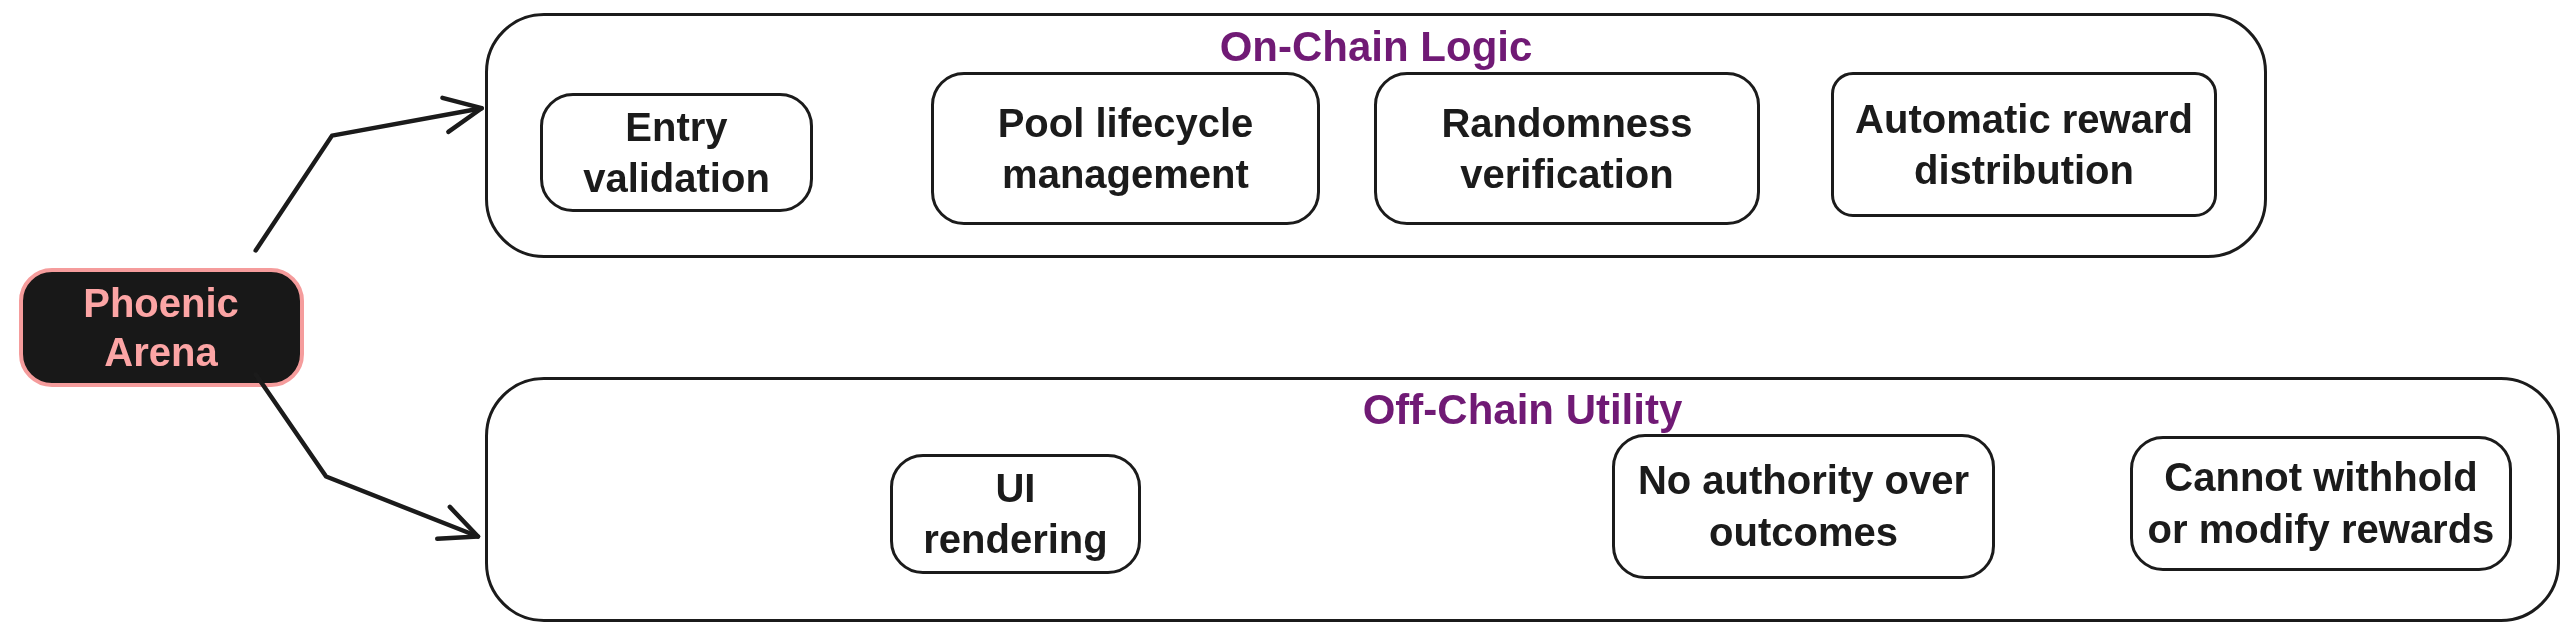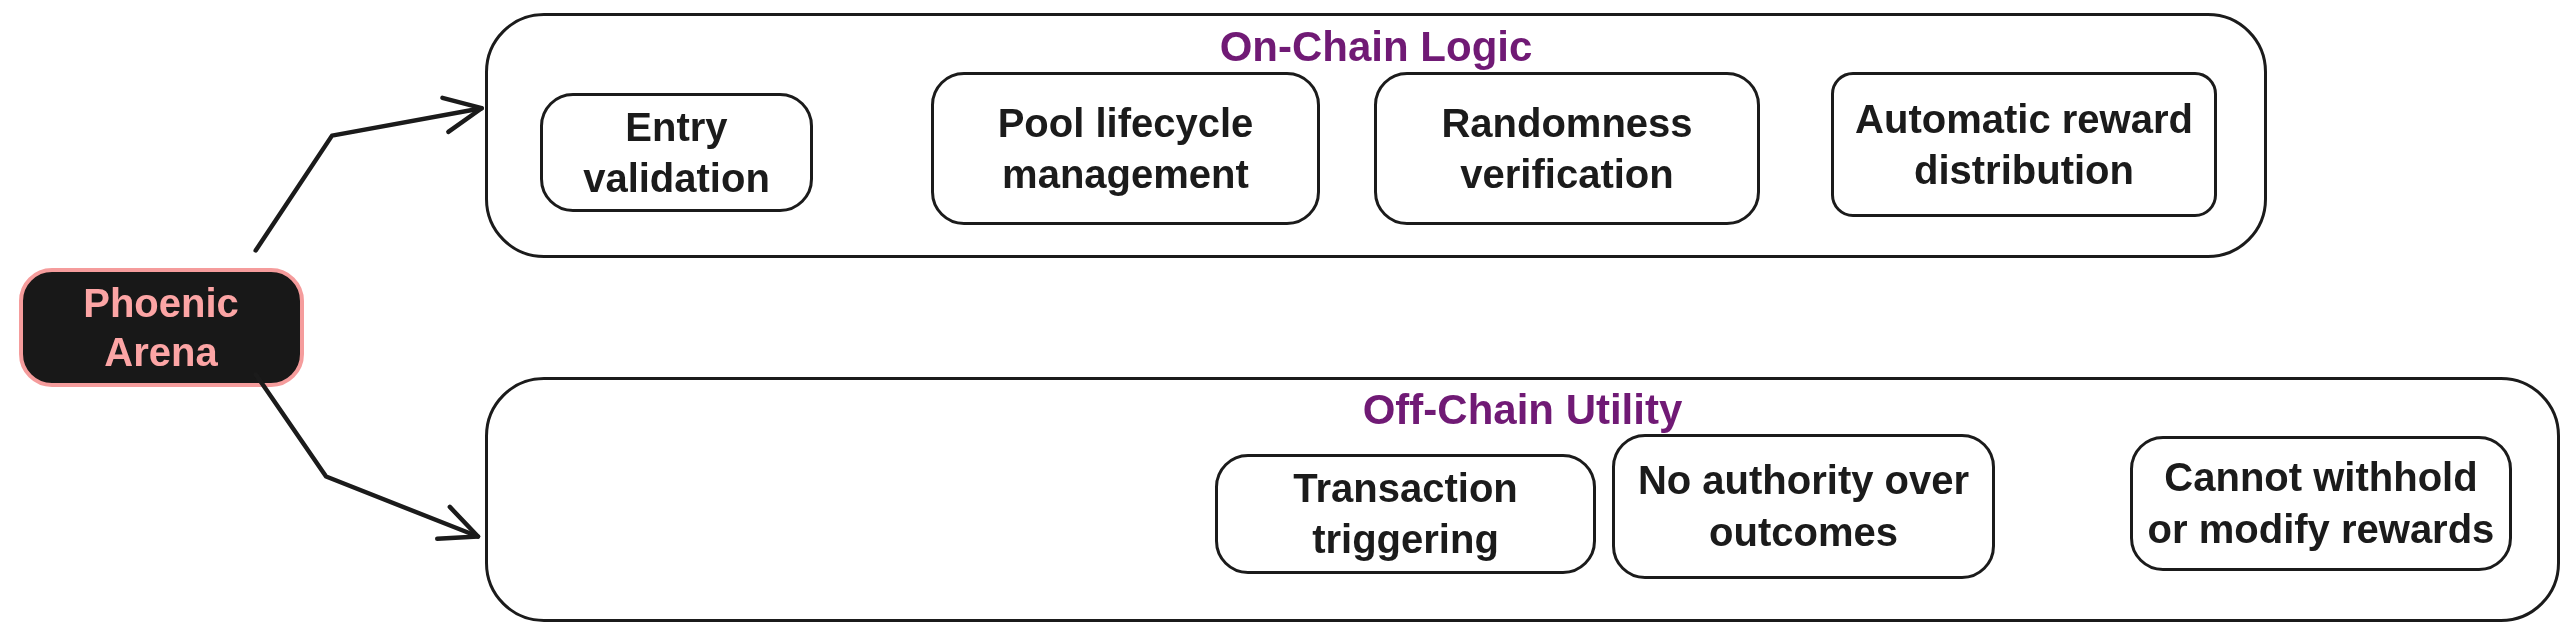--- a/index.html
+++ b/index.html
@@ -133,23 +133,23 @@
 verification</span>
     </div>
     <div class="node" style="left:1343px; top:56px; width:386px; height:145px;border-radius:22px;">
       <span class="node-label">Automatic reward
 distribution</span>
     </div>
   </section>
 
   <section class="group group-offchain">
     <h2 class="group-title">Off-Chain Utility</h2>
-    <div class="node" style="left:727px; top:74px; width:381px; height:120px;">
-      <span class="node-label">Transaction
-triggering</span>
+    <div class="node" style="left:402px; top:74px; width:251px; height:120px;">
+      <span class="node-label">UI
+rendering</span>
     </div>
     <div class="node" style="left:1124px; top:54px; width:383px; height:145px;">
       <span class="node-label">No authority over
 outcomes</span>
     </div>
     <div class="node" style="left:1642px; top:56px; width:382px; height:135px;">
       <span class="node-label">Cannot withhold
 or modify rewards</span>
     </div>
   </section>

